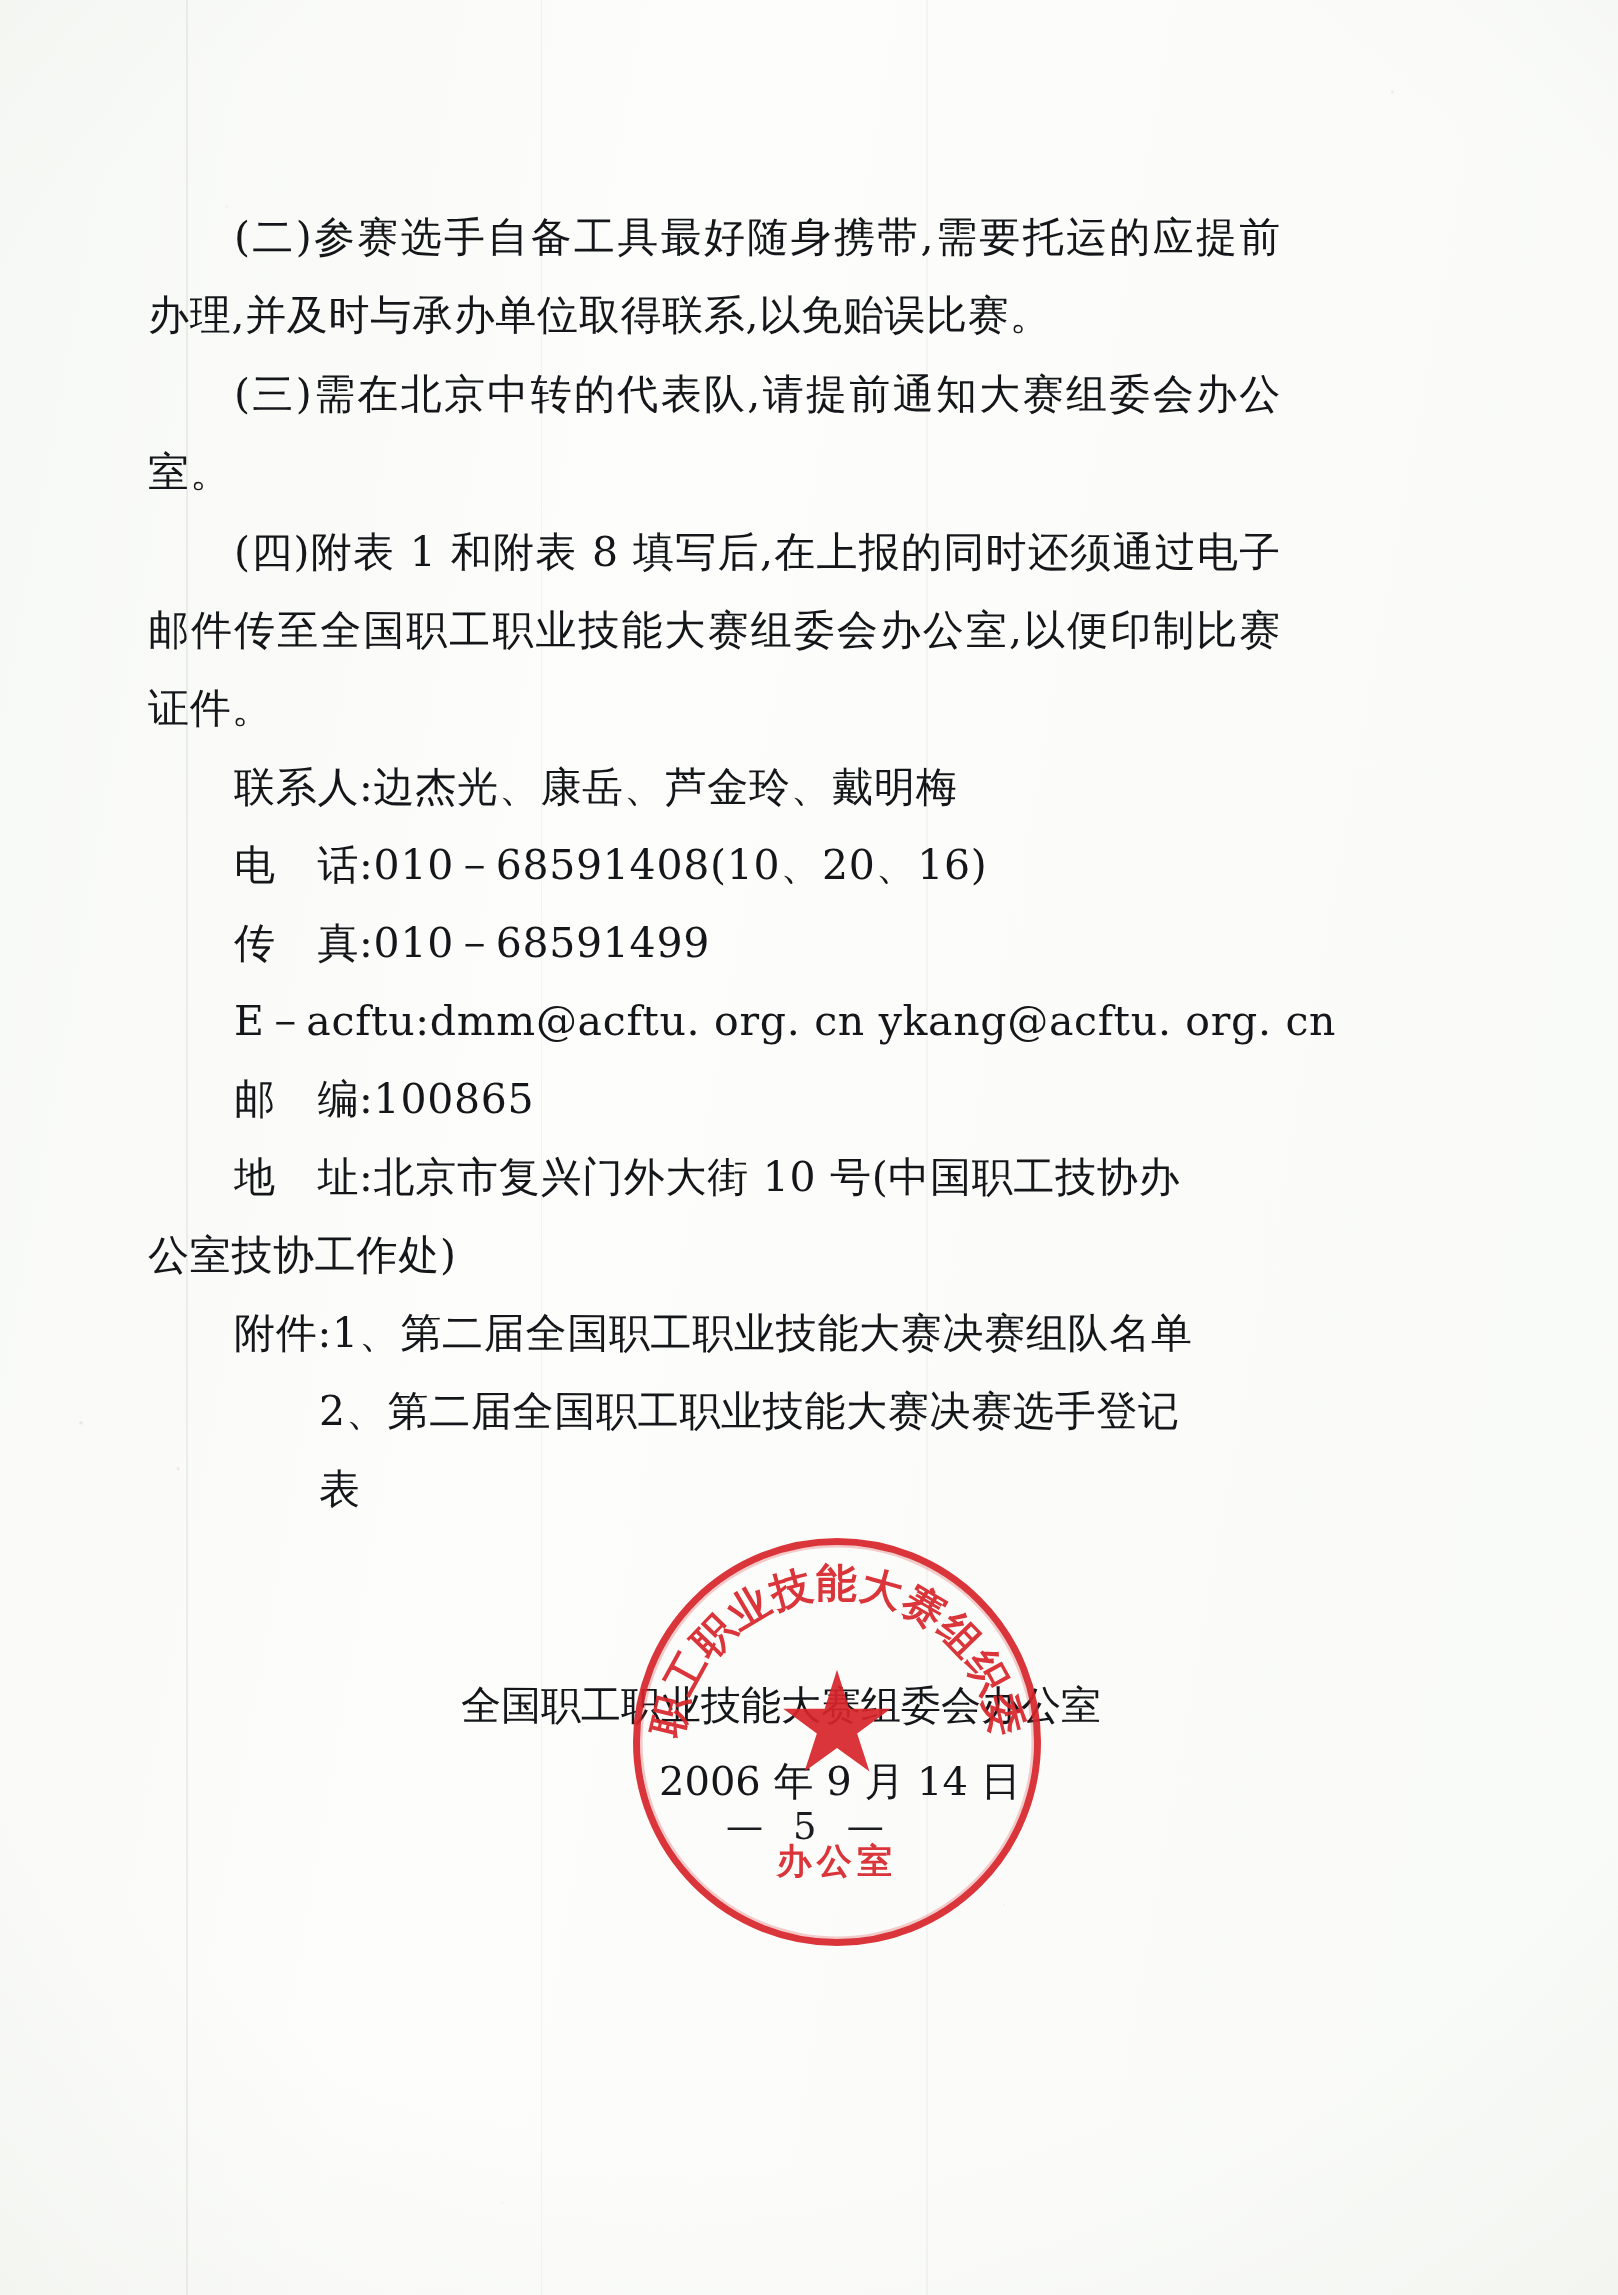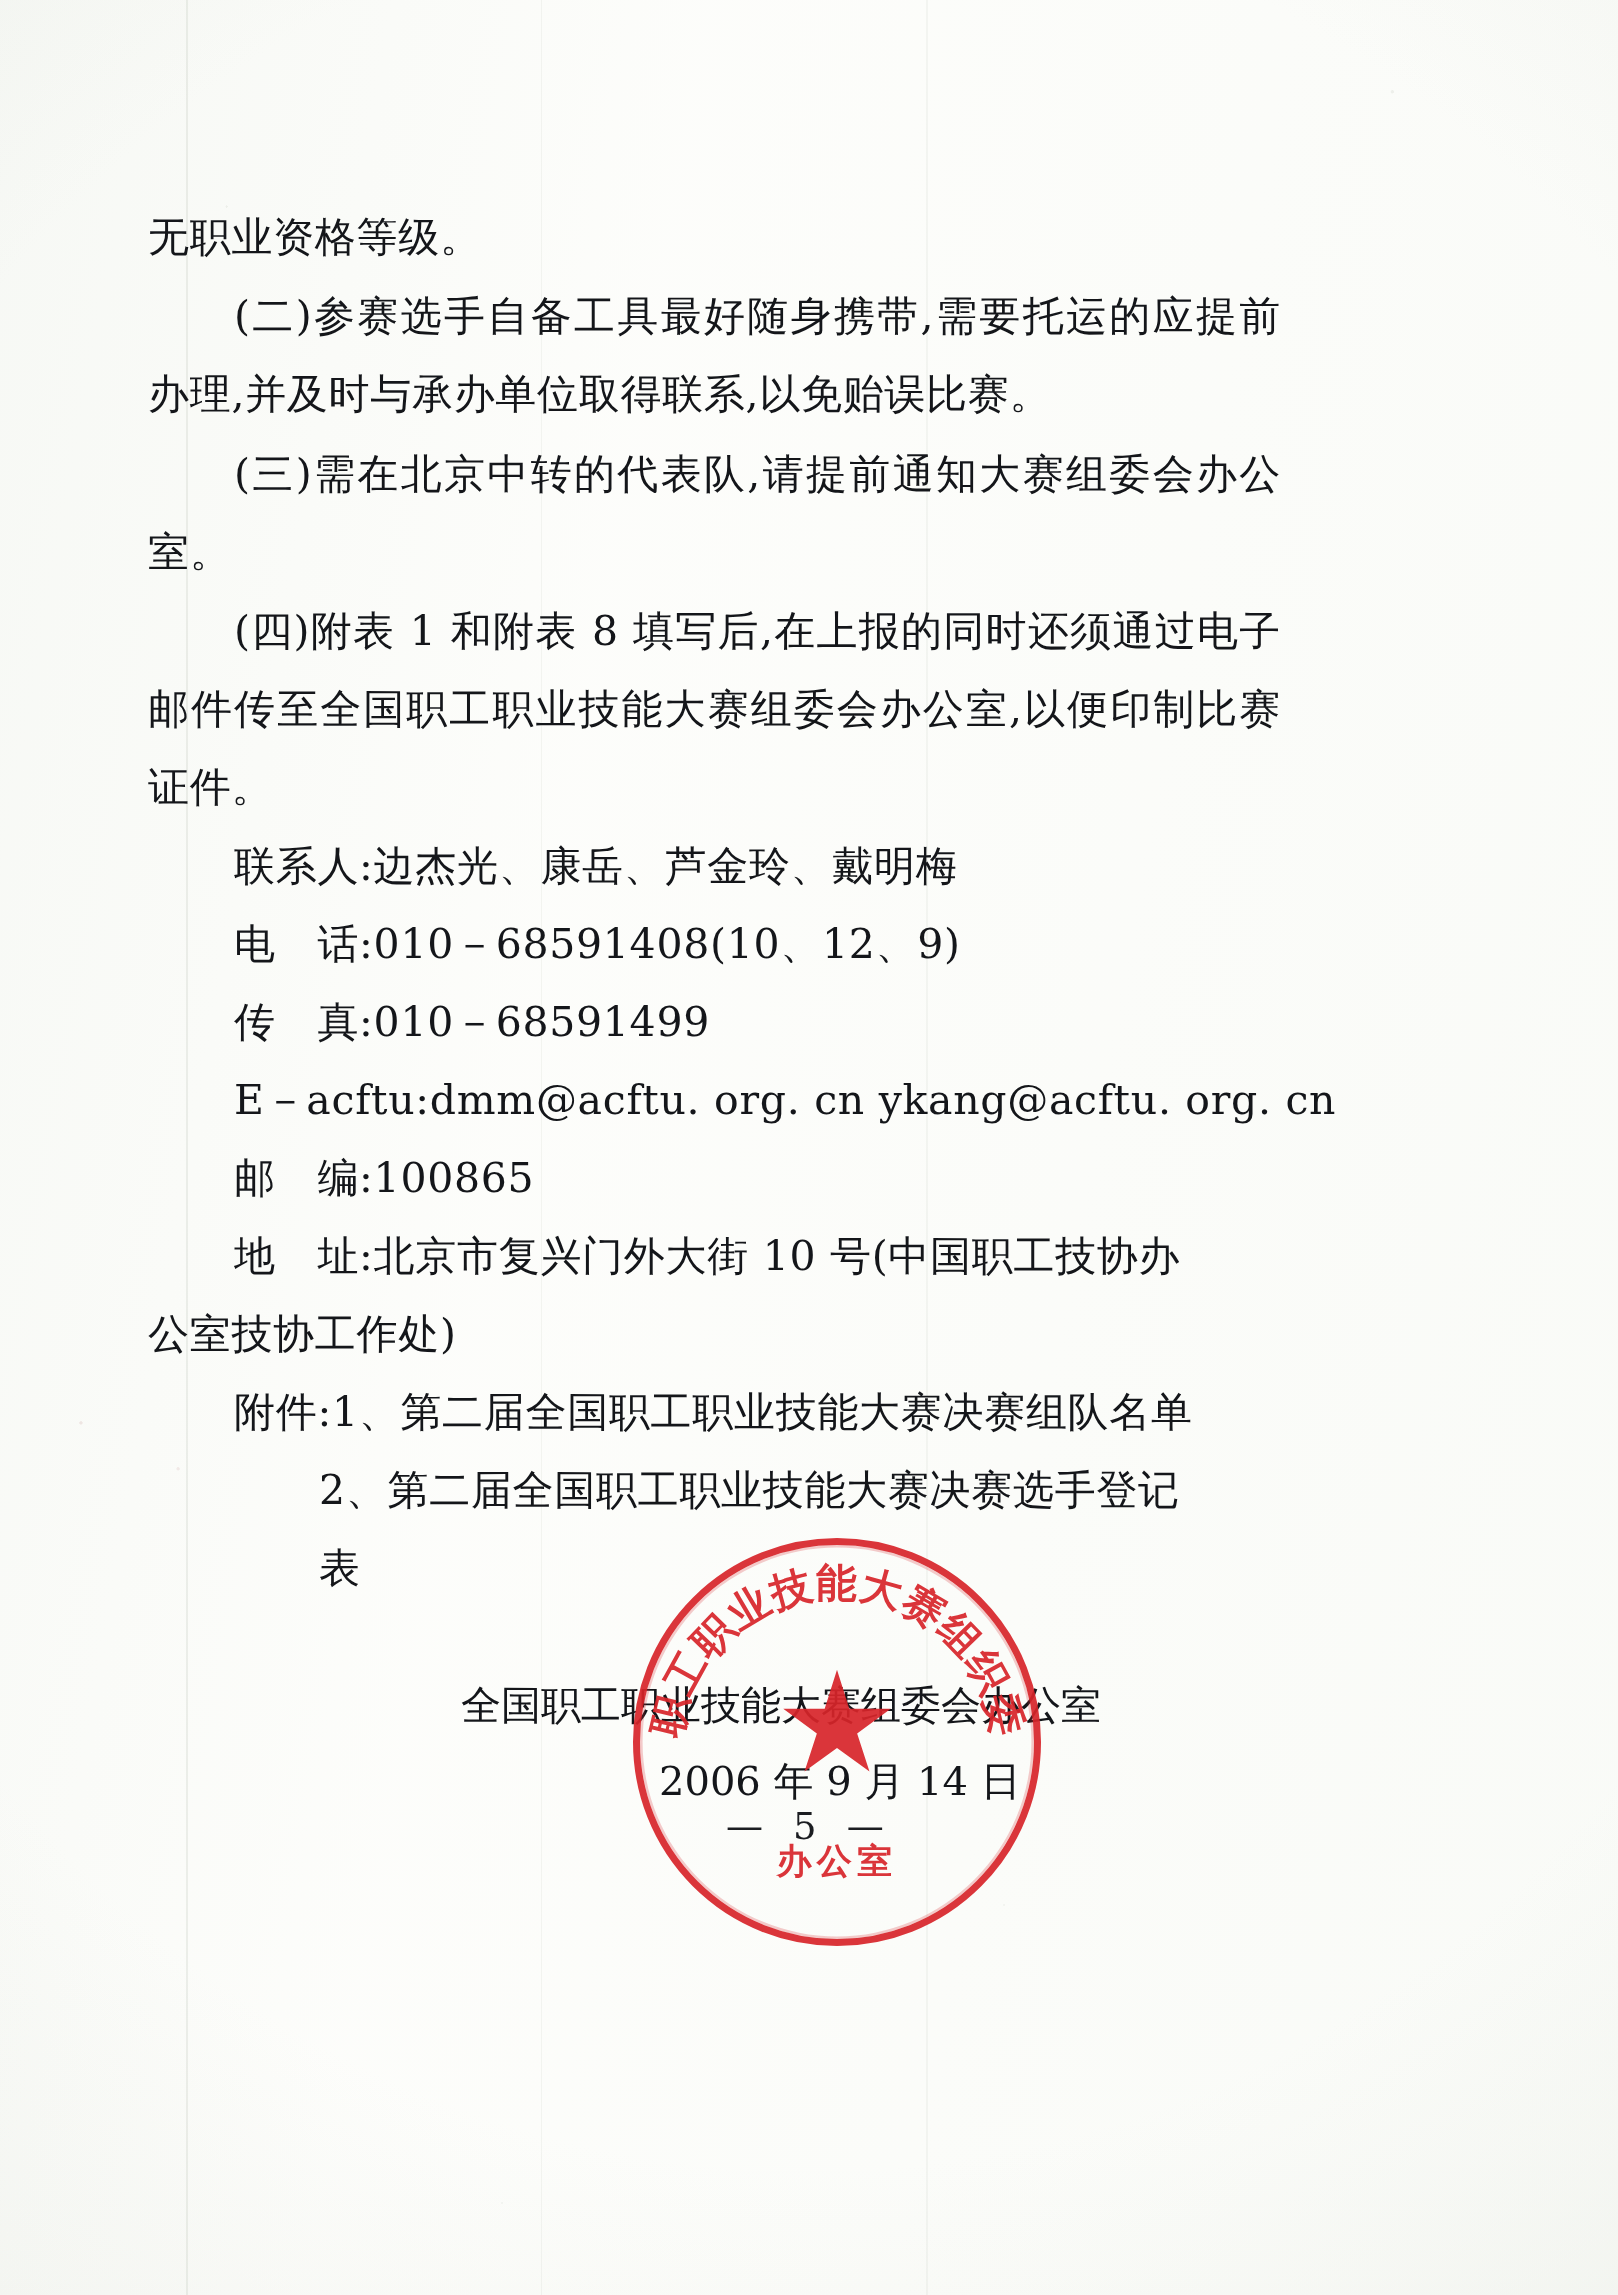--- a/index.html
+++ b/index.html
@@ -166,31 +166,30 @@
 <body>
 
 <div class="page">
 
   <div class="scan-tint"></div>
   <div class="scan-lines"></div>
   <div class="scan-noise"></div>
 
   <div class="doc-body">
 
-    <p class="para">无职业资格等级。</p>
 
     <p class="para indent">(二)参赛选手自备工具最好随身携带,需要托运的应提前办理,并及时与承办单位取得联系,以免贻误比赛。</p>
 
     <p class="para indent">(三)需在北京中转的代表队,请提前通知大赛组委会办公室。</p>
 
     <p class="para indent">(四)附表 1 和附表 8 填写后,在上报的同时还须通过电子邮件传至全国职工职业技能大赛组委会办公室,以便印制比赛证件。</p>
 
 
     <p class="line indent">联系人:边杰光、康岳、芦金玲、戴明梅</p>
-    <p class="line indent mono-ish">电　话:010－68591408(10、12、9)</p>
+    <p class="line indent mono-ish">电　话:010－68591408(10、20、16)</p>
     <p class="line indent mono-ish">传　真:010－68591499</p>
     <p class="line indent mono-ish">E－acftu:dmm@acftu. org. cn ykang@acftu. org. cn</p>
     <p class="line indent mono-ish">邮　编:100865</p>
     <p class="line indent">地　址:北京市复兴门外大街 10 号(中国职工技协办</p>
     <p class="line">公室技协工作处)</p>
 
     <p class="line indent">附件:1、第二届全国职工职业技能大赛决赛组队名单</p>
     <p class="line attach-second">2、第二届全国职工职业技能大赛决赛选手登记</p>
     <p class="line attach-third">表</p>
   </div>

